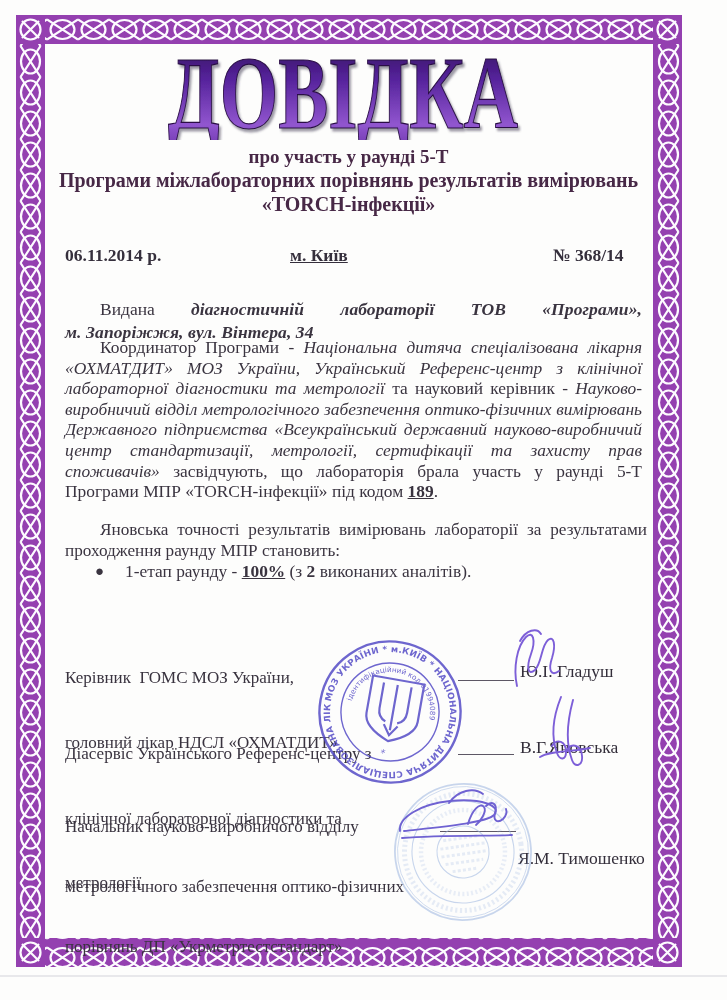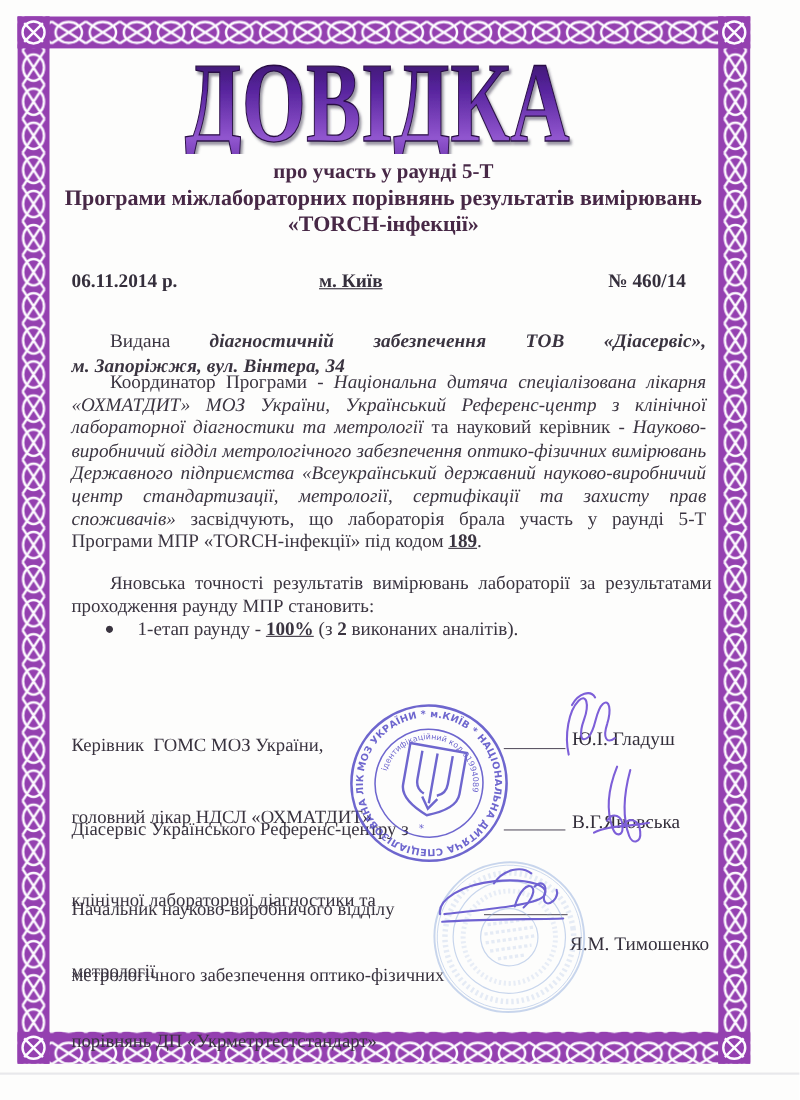--- a/index.html
+++ b/index.html
@@ -90,24 +90,24 @@
     </defs>
     <text x="298" y="88" text-anchor="middle" font-family="Liberation Serif, serif" font-weight="bold" font-size="104" textLength="350" lengthAdjust="spacingAndGlyphs" fill="url(#tg)" stroke="#2a1045" stroke-width="1.2" filter="url(#tsh)">ДОВІДКА</text>
   </svg>
 
   <div class="sub sub1">про участь у раунді 5-Т</div>
   <div class="sub sub2">Програми міжлабораторних порівнянь результатів вимірювань</div>
   <div class="sub sub3">«TORCH-інфекції»</div>
 
   <div class="meta" style="left:65px;">06.11.2014 р.</div>
   <div class="meta" style="left:290px;text-decoration:underline;">м. Київ</div>
-  <div class="meta" style="left:553px;">№ 460/14</div>
+  <div class="meta" style="left:553px;">№ 368/14</div>
 
   <p class="para para1">
-    <span class="jline"><span>Видана</span> <b><i><span>діагностичній забезпечення ТОВ «Діасервіс»,</span></i></b></span><b><i><span>м. Запоріжжя, вул. Вінтера, 34</span></i></b>
+    <span class="jline"><span>Видана</span> <b><i><span>діагностичній лабораторії ТОВ «Програми»,</span></i></b></span><b><i><span>м. Запоріжжя, вул. Вінтера, 34</span></i></b>
   </p>
 
   <p class="para para2 indent"><span>Координатор Програми - </span><i>Національна дитяча спеціалізована лікарня «ОХМАТДИТ» МОЗ України, Український Референс-центр з клінічної лабораторної діагностики та метрології</i><span> та науковий керівник - </span><i>Науково-виробничий відділ метрологічного забезпечення оптико-фізичних вимірювань Державного підприємства «Всеукраїнський державний науково-виробничий центр стандартизації, метрології, сертифікації та захисту прав споживачів»</i><span> засвідчують, що  лабораторія брала участь у раунді 5-Т Програми МПР «TORCH-інфекції» під кодом </span><b class="u">189</b><span>.</span></p>
 
   <p class="para para3 indent">Яновська точності результатів вимірювань лабораторії за результатами проходження раунду МПР становить:</p>
   <div class="bullet-row">
     <span class="bullet-dot">●</span><span>1-етап раунду - </span><b class="u">100%</b><span>  (з </span><b>2</b><span> виконаних аналітів).</span>
   </div>
 
   <div class="sig-label" style="top:624px;">

